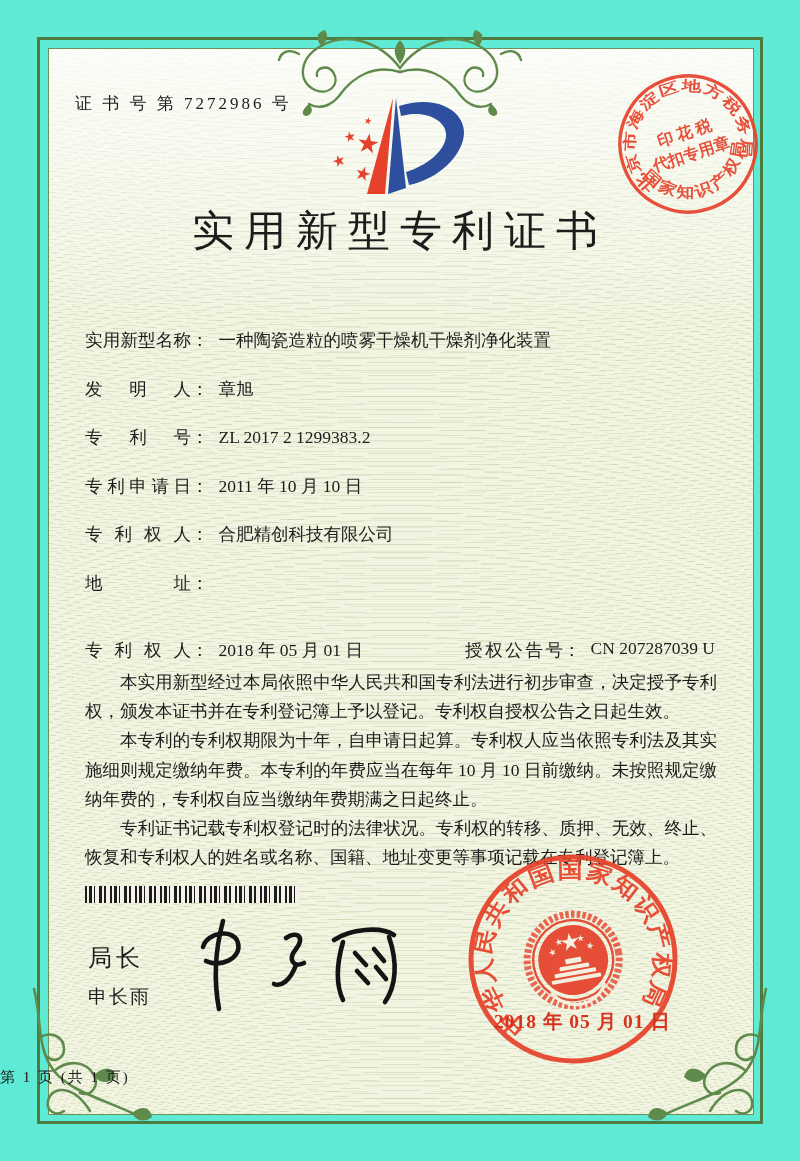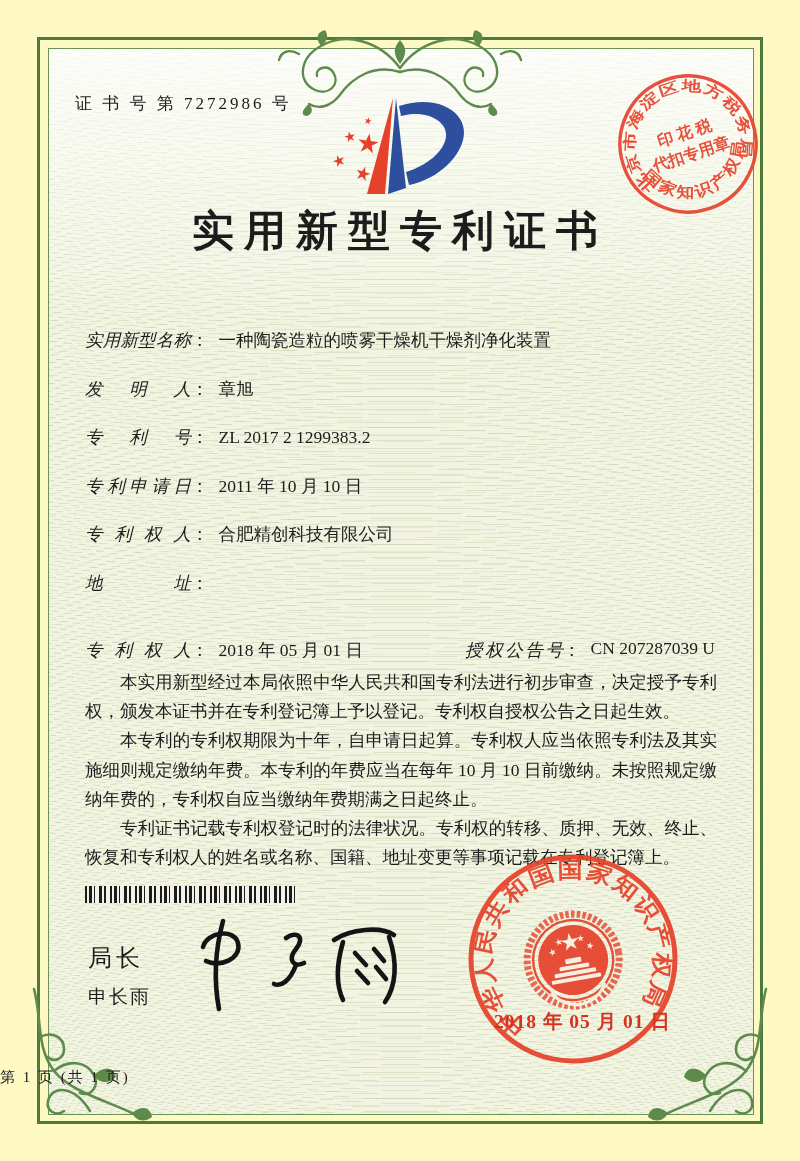--- a/index.html
+++ b/index.html
@@ -1,18 +1,18 @@
 <!DOCTYPE html>
 <html><head>
 <meta charset="utf-8">
 <style>
   html,body{margin:0;padding:0;background:#e9e8e4;}
   .page{
     position:relative;width:800px;height:1161px;margin:0 auto;
-    background:#fef9c3;overflow:hidden;
+    background:#5eead4;overflow:hidden;
     font-family:"Liberation Serif","DejaVu Serif",serif;
     color:#1c1c1c;
   }
   .frame-outer{
     position:absolute;left:37px;top:37px;right:37px;bottom:37px;
     border:3px solid #4d7a3e;
   }
   .frame-inner{
     position:absolute;left:48px;top:48px;right:46px;bottom:46px;
     border:1px solid #6a9157;
@@ -20,25 +20,25 @@
     background-image:
       linear-gradient(180deg, rgba(255,255,255,.8) 0%, rgba(255,255,255,0) 26%),
       repeating-radial-gradient(1400px 520px at 50% 132%, rgba(130,170,100,.22) 0 1px, rgba(0,0,0,0) 1px 7px),
       repeating-radial-gradient(1700px 650px at 50% -32%, rgba(130,170,100,.13) 0 1px, rgba(0,0,0,0) 1px 9px);
   }
   .cert-no{position:absolute;left:75px;top:92px;font-size:17px;letter-spacing:3px;}
   .logo{position:absolute;left:322px;top:84px;}
   .tax-stamp{position:absolute;left:600px;top:56px;opacity:.92;}
   .title{
     position:absolute;left:0;right:0;top:203px;text-align:center;
-    font-size:42px;font-weight:bold;letter-spacing:10px;
+    font-size:42px;font-weight:normal;letter-spacing:10px;
   }
   .fields{position:absolute;left:85px;top:326px;width:640px;font-size:17.5px;}
   .frow{display:flex;align-items:flex-start;margin-bottom:20.5px;line-height:28px;}
-  .flabel{display:inline-block;width:106px;text-align:justify;text-align-last:justify;white-space:nowrap;font-style:italic;}
+  .flabel{display:inline-block;width:106px;text-align:justify;text-align-last:justify;white-space:nowrap;}
   .fcolon{display:inline-block;margin-right:10px;}
   .fvalue{flex:1;max-width:470px;}
   .grant-row{position:absolute;left:85px;top:638px;width:660px;font-size:17.5px;display:flex;}
   .grant-left{display:flex;width:380px;}
   .grant-right{display:flex;}
   .grant-right .flabel{width:98px;}
   .paras{position:absolute;left:85px;top:668px;width:632px;font-size:17.5px;line-height:29.2px;text-align:justify;}
   .paras p{margin:0;text-indent:2em;}
   .barcode{
     position:absolute;left:85px;top:886px;width:214px;height:17px;

